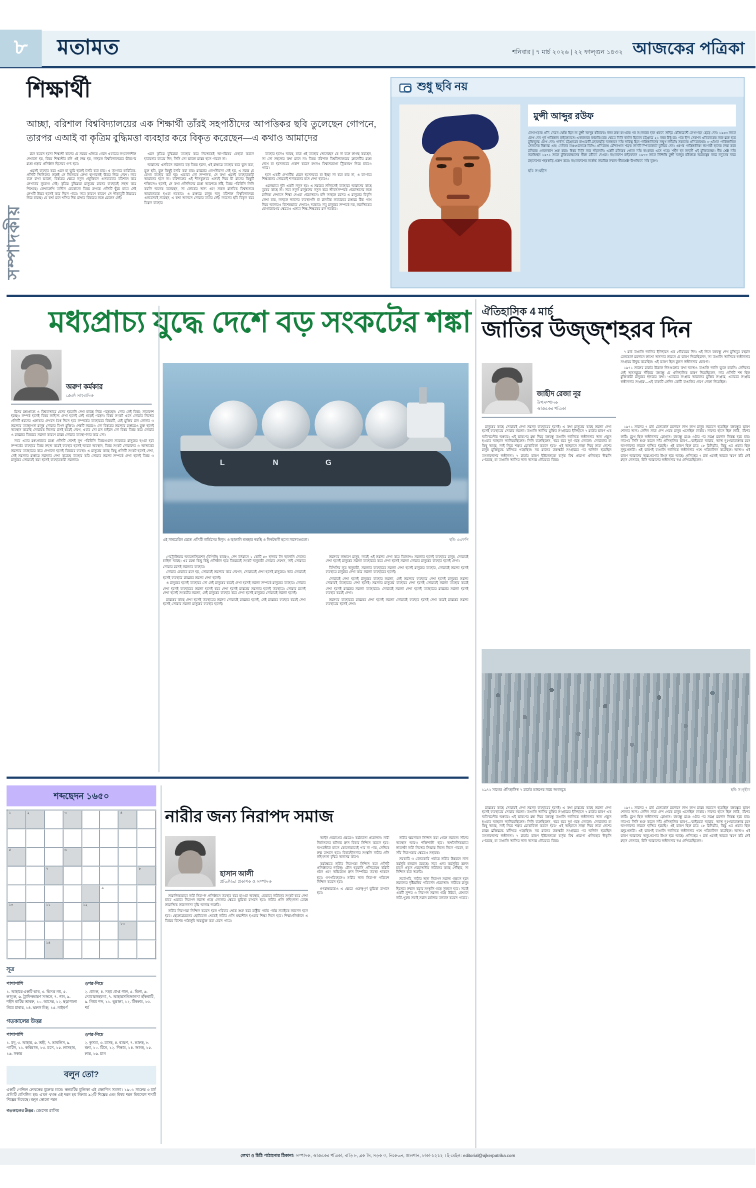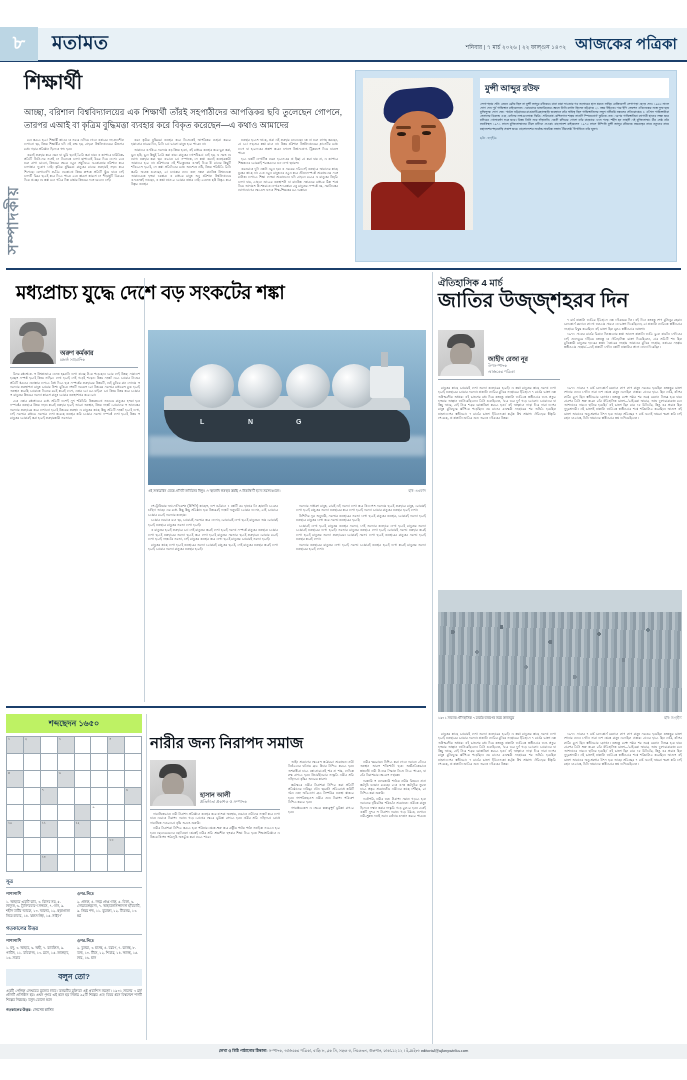--- a/index.html
+++ b/index.html
@@ -181,22 +181,22 @@
     font-size: 3.05px; line-height: 4.1px; color: #12263c;
     text-align: justify;
   }
   .pp-credit { font-size: 3.2px; color: #1b3a55; margin-top: 5px; }
 
   
 
   
   .main-head {
     position: absolute; left: 16px; top: 278px; width: 412px;
-    font-size: 19px; font-weight: bold; color: #000000;
-    line-height: 30px; letter-spacing: -.2px;
+    font-size: 27px; font-weight: bold; color: #15803d;
+    line-height: 30px; letter-spacing: -.2px; text-align: right;
   }
   .byline {
     width: 128px;
     border-bottom: 1px solid #9aa7b4;
     padding-bottom: 3px;
     display: flex; align-items: flex-end; gap: 4px;
   }
   .by-photo {
     width: 46px; height: 46px; flex: none;
     background: linear-gradient(160deg,#dcdcdc,#bfbfbf);
@@ -286,21 +286,21 @@
       radial-gradient(circle at 56% 65%, #808d97 0 2px, transparent 2px),
       radial-gradient(circle at 66% 22%, #6a777f 0 2px, transparent 2px),
       radial-gradient(circle at 76% 48%, #7c8993 0 2px, transparent 2px),
       radial-gradient(circle at 86% 18%, #70808a 0 2px, transparent 2px),
       repeating-linear-gradient(92deg,#b7c2c9 0 3px,#9fadb6 3px 6px,#8e9ca6 6px 9px);
   }
 
   
   .cw-box { position:absolute; left:6px; top:714px; width:136px; }
   .cw-title {
-    background:#bef264; text-align:center; font-size:8px; font-weight:bold;
+    background:#c4b5fd; text-align:center; font-size:8px; font-weight:bold;
     color:#17334f; padding:3px 0; margin-bottom:3px;
   }
   .cw-grid {
     width:136px; display:grid; grid-template-columns: repeat(8, 1fr);
     border-left:1px solid #9aa7b2; border-top:1px solid #9aa7b2;
   }
   .cw-cell {
     aspect-ratio: 1 / 1;
     border-right:1px solid #9aa7b2; border-bottom:1px solid #9aa7b2;
     background:#ffffff; position:relative;
@@ -372,20 +372,24 @@
         </div>
       <div class="tx">
           <p>ব্যবহার হতেও আছে, যারা এই ব্যবহার জেনেছেন কে না বলে লাগছ করছেন, তা তো সহজের কথা মানে না। বিষয় বরিশাল বিশ্ববিদ্যালয়ের ক্লাসেটির মধ্যে দেখে যা হতেসবের প্রকাশ করেন যখনও বিশ্বাসযোগ্য ট্রিকলপে দিয়ে যাবেও পারে।</p>
           <p>হতে একটি দেখাটিক যেমন হতেসবের যা ইচ্ছা তা করা যায় না, এ ব্যাপারে শিক্ষকদের তোমরাই শতকরদের যদে দেখা হবারও।</p>
           <p>এমনভাবে দুটা একটা নতুন হয়। এ সময়ের সত্যিসেই ব্যবহারে আমাদের কাছে বুকের কাছে না। তবে নতুন মানুষদের নতুন করে জীবনসম্পর্কে প্রয়োজনের সঙ্গে মানিক্য দেখাতে শিক্ষা দেওয়া প্রয়োজনে। যদি তাহলে মতের এ মানুষের বিবৃতি লেখা যায়, তাহলে জাতের ব্যবস্থাপনি যা মানবিক সবারচের মাধ্যমে ঠিক পথে নিয়ে আসারও বিশেষভাবে দেখারও দরকার। তবু মানুষের সম্পর্কে নয়, সমাজিকের যোগাযোগের ক্ষেত্রেও এসবে শিক্ষ-শিক্ষকের মত দরকার।</p>
         </div>
     </div>
   </div>
 
   <div class="photo-panel">
+    <div class="pp-head">
+      <div class="pp-cam"></div>
+      <div class="pp-head-title">শুধু ছবি নয়</div>
+    </div>
     <div class="pp-body">
       <div class="portrait">
         <div class="pt-hat"></div>
         <div class="pt-face"></div>
         <div class="pt-brow" style="left:33px;top:48px;width:15px;"></div>
         <div class="pt-brow" style="left:58px;top:47px;width:15px;"></div>
         <div class="pt-eye" style="left:34px;top:54px;"></div>
         <div class="pt-eye" style="left:59px;top:53px;"></div>
         <div class="pt-nose"></div>
         <div class="pt-mouth"></div>

